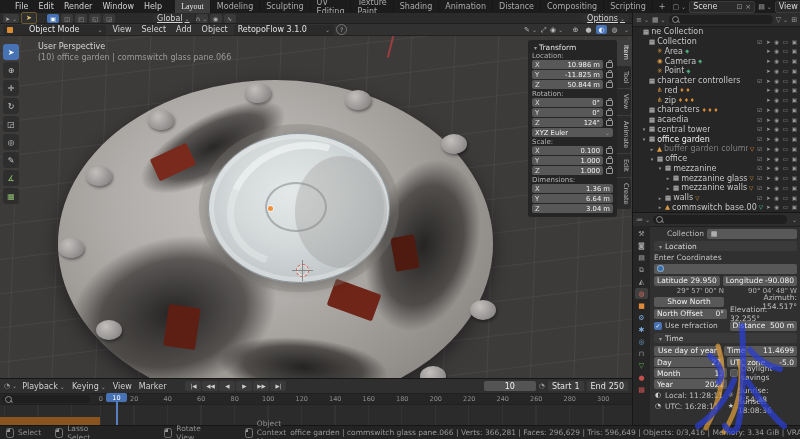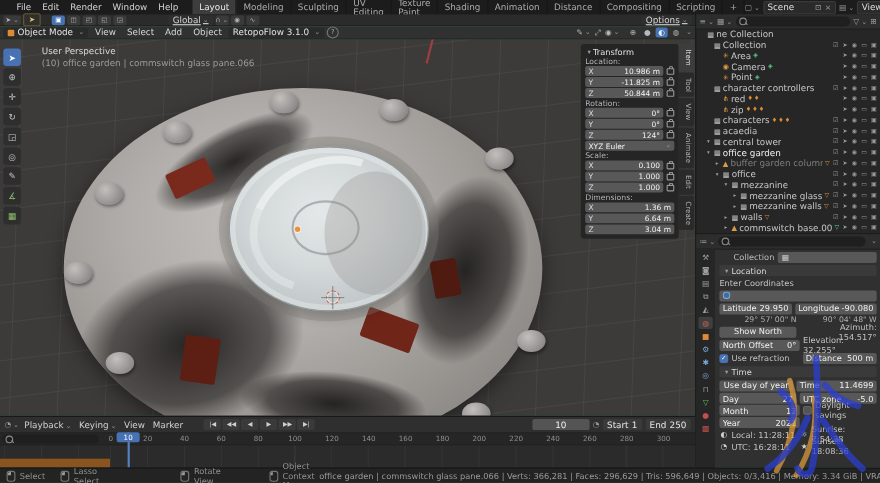--- a/index.html
+++ b/index.html
@@ -8,34 +8,34 @@
        -webkit-font-smoothing:antialiased;}
   .abs{position:absolute;}
   .dim{color:#8a8a8a;}
   .chev{font-size:6px;color:#9a9a9a;margin-left:2px;}
   
   #topbar{left:0;top:0;width:800px;height:13px;background:#1c1c1c;display:flex;align-items:center;border-bottom:1px solid #141414;}
   .logo{width:9px;height:9px;border-radius:50%;background:radial-gradient(circle at 35% 35%,#f8a93e,#e87d0d 70%);margin:0 5px 0 5px;}
   .mitem{padding:0 5px;color:#d2d2d2;font-size:8px;}
   .wtabs{display:flex;margin-left:8px;height:13px;align-items:stretch;}
   .wtab{padding:2px 6px;color:#ababab;font-size:8px;border-right:1px solid #161616;display:flex;align-items:center;}
-  .wtab.active{background:#3d3d3d;color:#e8e8e8;}
+  .wtab.active{background:#3d3d3d;color:#e8e8e8;font-family:Liberation Serif, serif;}
   .tb-right{margin-left:auto;display:flex;align-items:center;gap:3px;padding-right:4px;}
   .selfld{background:#2a2a2a;border:1px solid #3a3a3a;border-radius:2px;height:10px;display:flex;align-items:center;padding:0 3px;gap:3px;color:#ddd;}
   .selico{color:#9a9a9a;font-size:7px;}
   
   #rowA{left:0;top:13px;width:632px;height:11px;background:#2b2b2b;display:flex;align-items:center;border-bottom:1px solid #1f1f1f;gap:2px;padding:0 3px;box-sizing:border-box;}
   .sqbtn{width:12px;height:9px;background:#3a3a3a;border-radius:2px;display:flex;align-items:center;justify-content:center;color:#b5b5b5;font-size:6px;}
   .sqbtn.on{background:#4772b3;color:#fff;}
   .toolcur{width:14px;height:10px;border-radius:2px;background:#2f2f2f;border:1px solid #6a5a2a;color:#e0c36a;font-size:7px;display:flex;align-items:center;justify-content:center;}
   .ddfld{background:#2f2f2f;border-radius:2px;height:9px;display:flex;align-items:center;padding:0 4px;color:#d5d5d5;text-decoration:underline;}
   
   #rowB{left:0;top:24px;width:632px;height:12px;background:#313131;display:flex;align-items:center;gap:2px;padding:0 3px;box-sizing:border-box;border-bottom:1px solid #222;}
   .hmenu{padding:0 4px;color:#d5d5d5;}
-  .modefld{background:#2a2a2a;border-radius:2px;height:10px;display:flex;align-items:center;gap:3px;padding:0 4px;color:#e2e2e2;justify-content:center;}
+  .modefld{background:#2a2a2a;border-radius:2px;height:10px;display:flex;align-items:center;gap:16px;padding:0 4px;color:#e2e2e2;justify-content:center;}
   .modebox{width:6px;height:6px;background:#d98c35;border-radius:1px;}
   .qicon{width:9px;height:9px;border:1px solid #777;border-radius:50%;color:#aaa;font-size:6px;display:flex;align-items:center;justify-content:center;}
   .shadeico{width:11px;height:9px;border-radius:2px;display:flex;align-items:center;justify-content:center;font-size:7px;color:#b8b8b8;}
   .shadeico.on{background:#4772b3;color:#eaf2ff;}
   
   #viewport{left:0;top:36px;width:632px;height:342px;background:#3d3a3a;overflow:hidden;}
   .vp-grid{position:absolute;left:-80px;top:-60px;width:900px;height:560px;
     background-image:linear-gradient(rgba(255,255,255,.05) 1px,transparent 1px),
                      linear-gradient(90deg,rgba(255,255,255,.05) 1px,transparent 1px);
     background-size:44px 34px;transform:rotate(-7deg) skewX(-9deg);}

